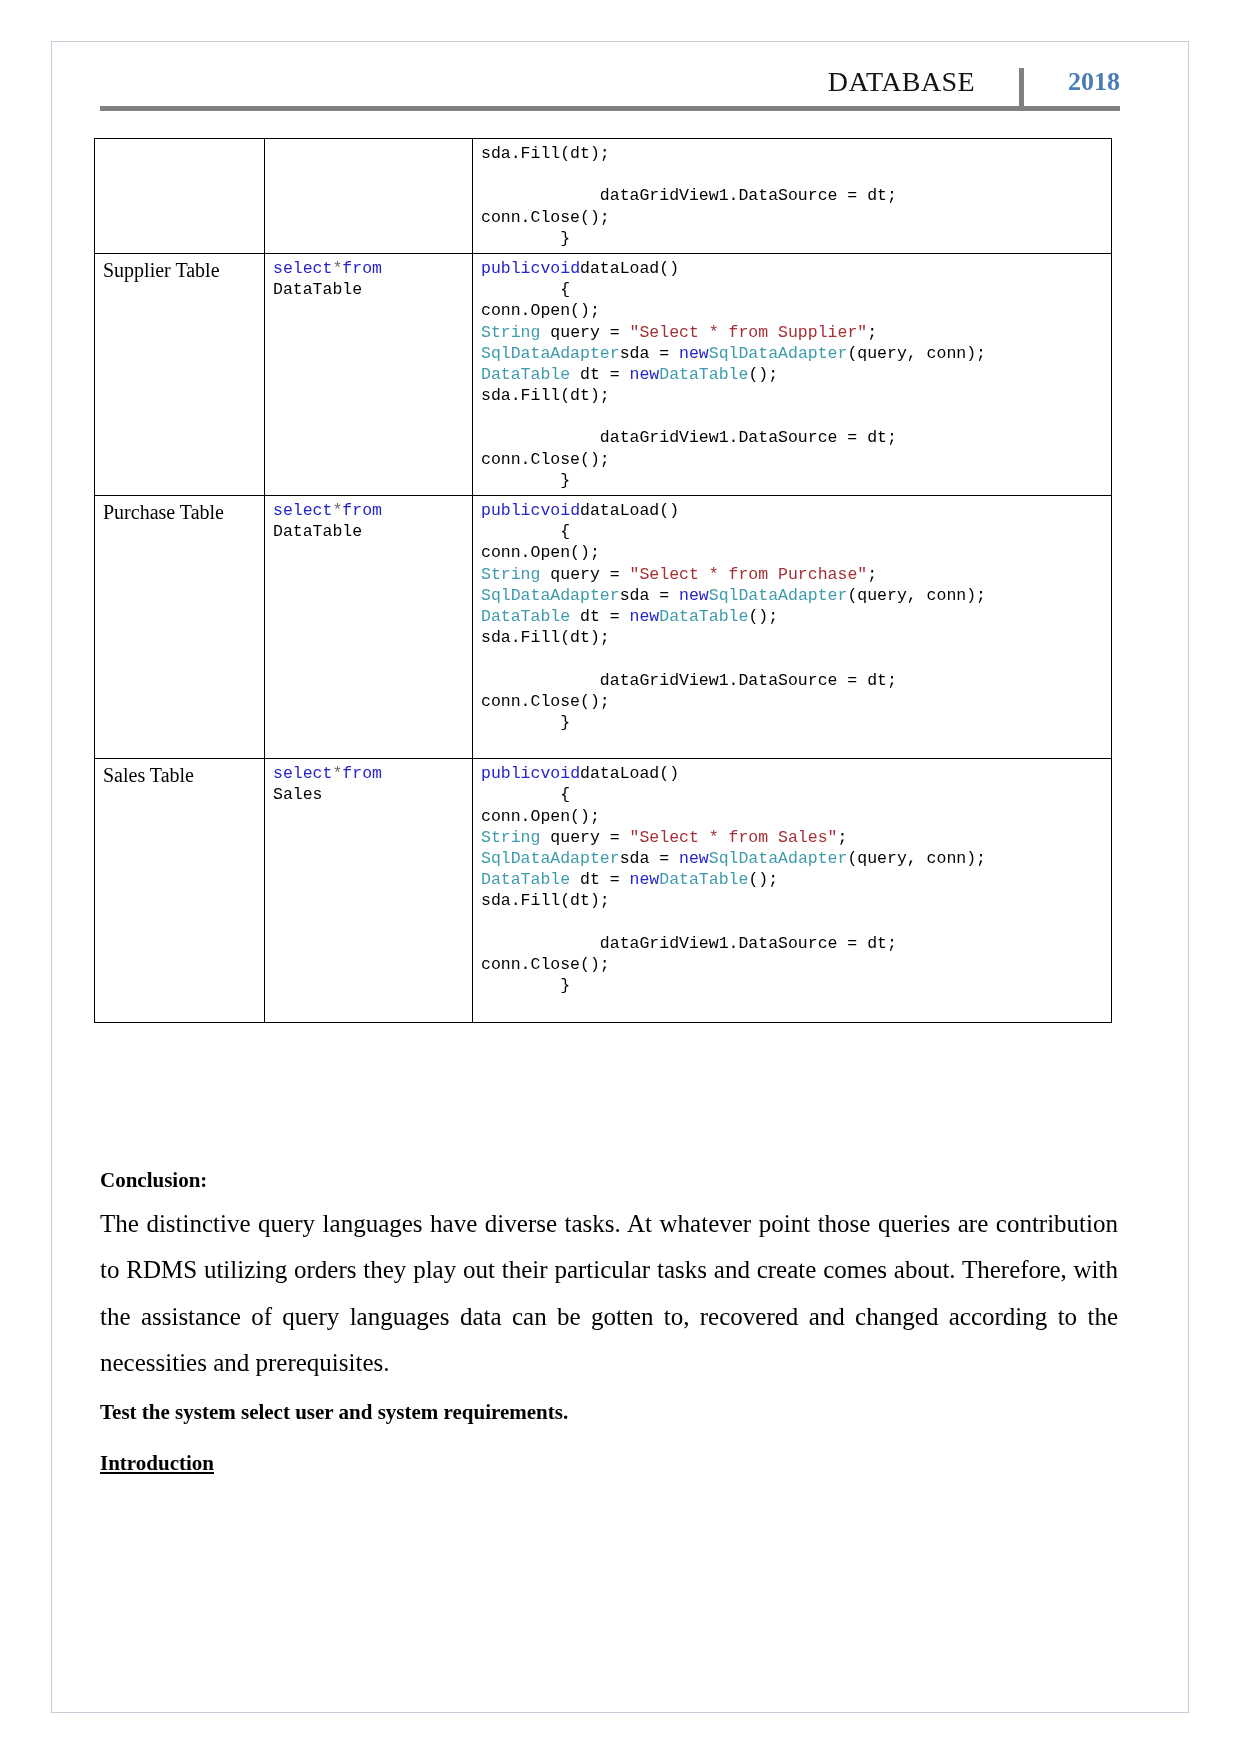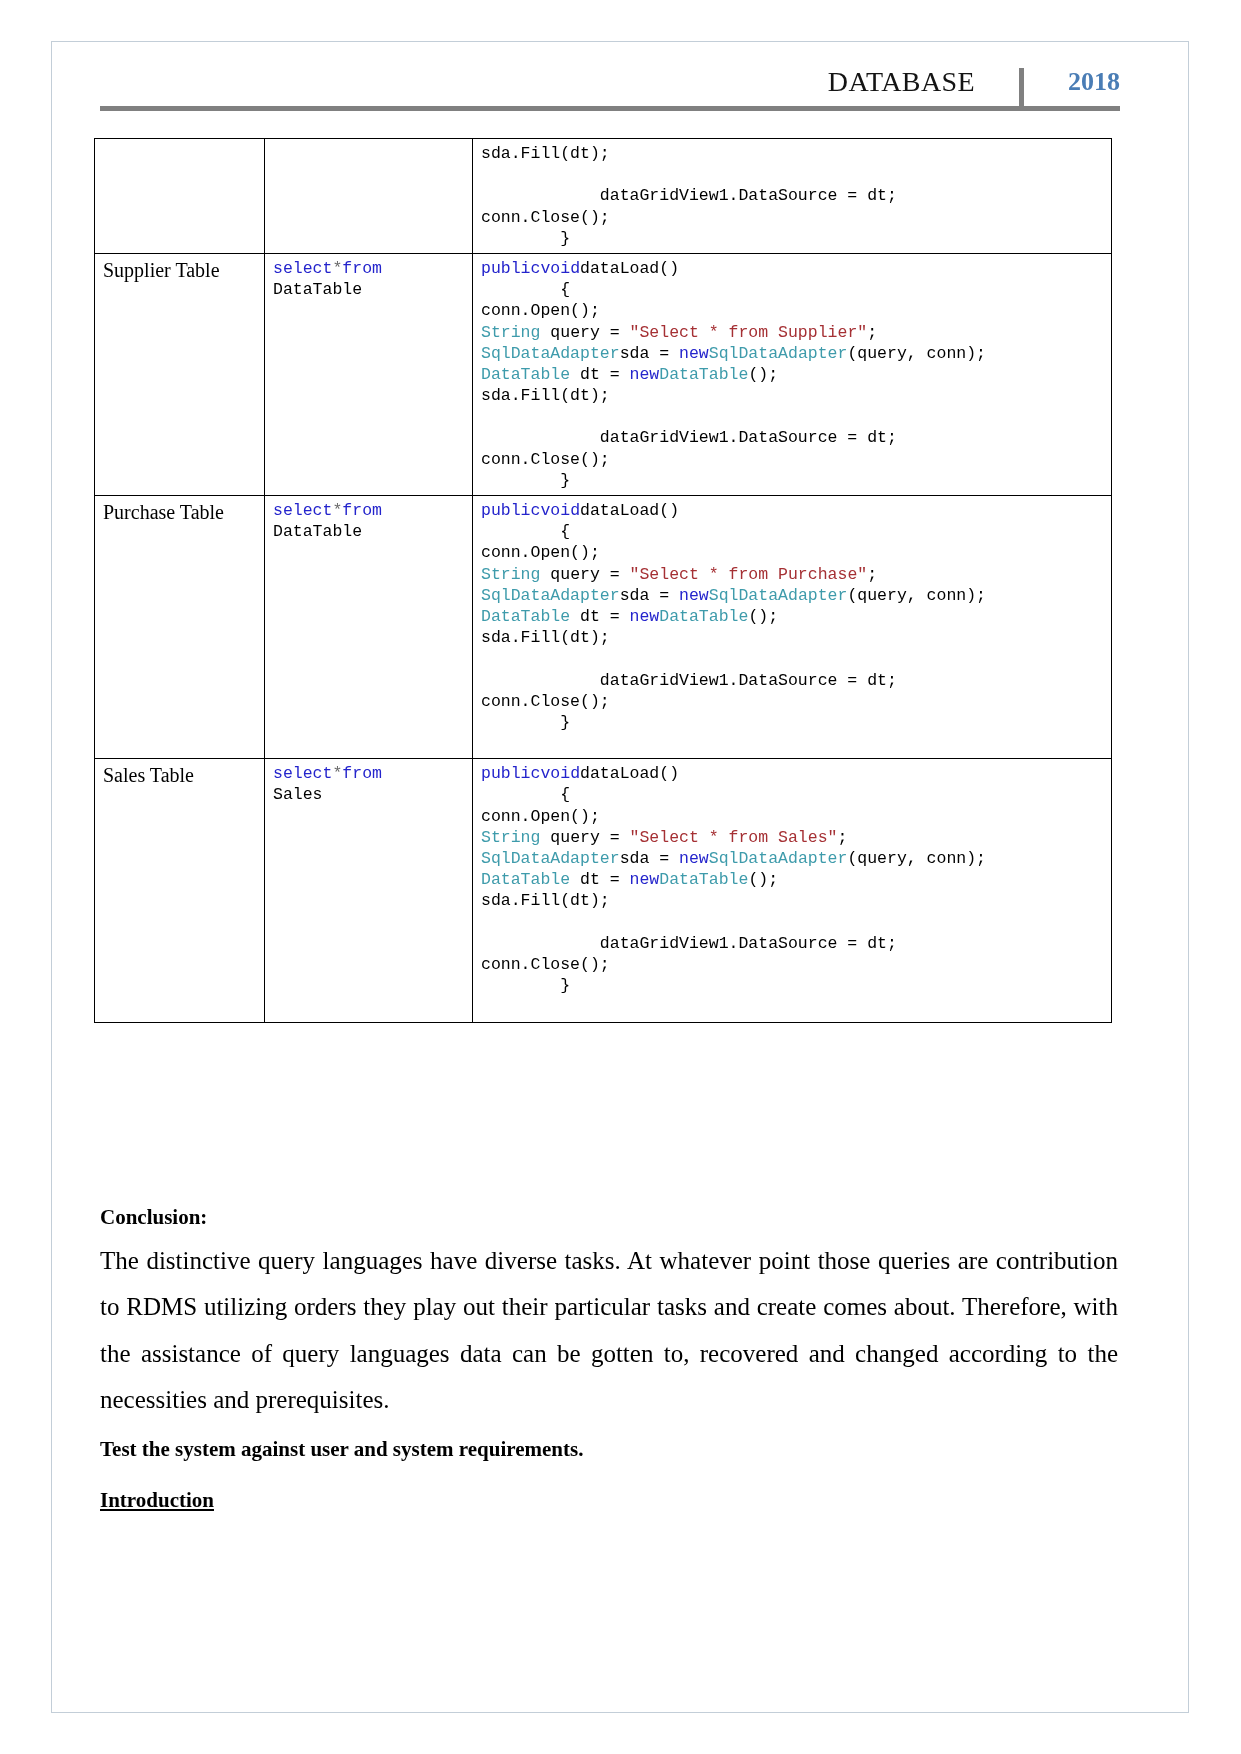--- a/index.html
+++ b/index.html
@@ -32,21 +32,21 @@
        color:#000;line-height:1.28;}
 
   .sql,.code{font-family:"Liberation Mono","DejaVu Sans Mono",monospace;
              font-size:16.5px;line-height:1.285;white-space:pre-wrap;color:#000;}
   .kw{color:#2424cc;}
   .ty{color:#3e9bab;margin-top:25px;}
   .st{color:#a53034;}
   .op{color:#6b6b6b;}
 
   
-  .body-wrap{position:absolute;left:100px;top:1205px;width:1018px;}
+  .body-wrap{position:absolute;left:100px;top:1168px;width:1018px;}
   h3.head{font-size:21px;font-weight:bold;margin:0 0 8px 0;color:#000;}
   p.para{font-size:25px;line-height:1.85;text-align:justify;margin:0;color:#000;}
   .u{text-decoration:underline;}
   .blk{margin-top:26px;font-size:21px;font-weight:bold;color:#000;}
 </style>
 </head>
 <body>
 
 <div class="page-border"></div>
 
@@ -106,15 +106,15 @@
           <div class="code"><div><span class="kw">public</span><span class="kw">void</span><span>dataLoad()</span></div><div><span>        {</span></div><div><span>conn.Open();</span></div><div><span class="ty">String</span><span> query = </span><span class="st">"Select * from Sales"</span><span>;</span></div><div><span class="ty">SqlDataAdapter</span><span>sda = </span><span class="kw">new</span><span class="ty">SqlDataAdapter</span><span>(query, conn);</span></div><div><span class="ty">DataTable</span><span> dt = </span><span class="kw">new</span><span class="ty">DataTable</span><span>();</span></div><div><span>sda.Fill(dt);</span></div><div>&nbsp;</div><div><span>            dataGridView1.DataSource = dt;</span></div><div><span>conn.Close();</span></div><div><span>        }</span></div><div>&nbsp;</div></div>
         </td>
       </tr>
     </tbody>
 </table>
 
 <div class="body-wrap">
   <h3 class="head">Conclusion:</h3>
   <p class="para">The distinctive query languages have diverse tasks. At whatever point those queries are contribution to RDMS utilizing orders they play out their particular tasks and create comes about. Therefore, with the assistance of query languages data can be gotten to, recovered and changed according to the necessities and prerequisites.</p>
 
-  <div class="blk" style="margin-top:14px;">Test the system against user and system requirements.</div>
+  <div class="blk" style="margin-top:14px;">Test the system select user and system requirements.</div>
   <div class="blk u">Introduction</div>
 </div>
 
 </body></html>

